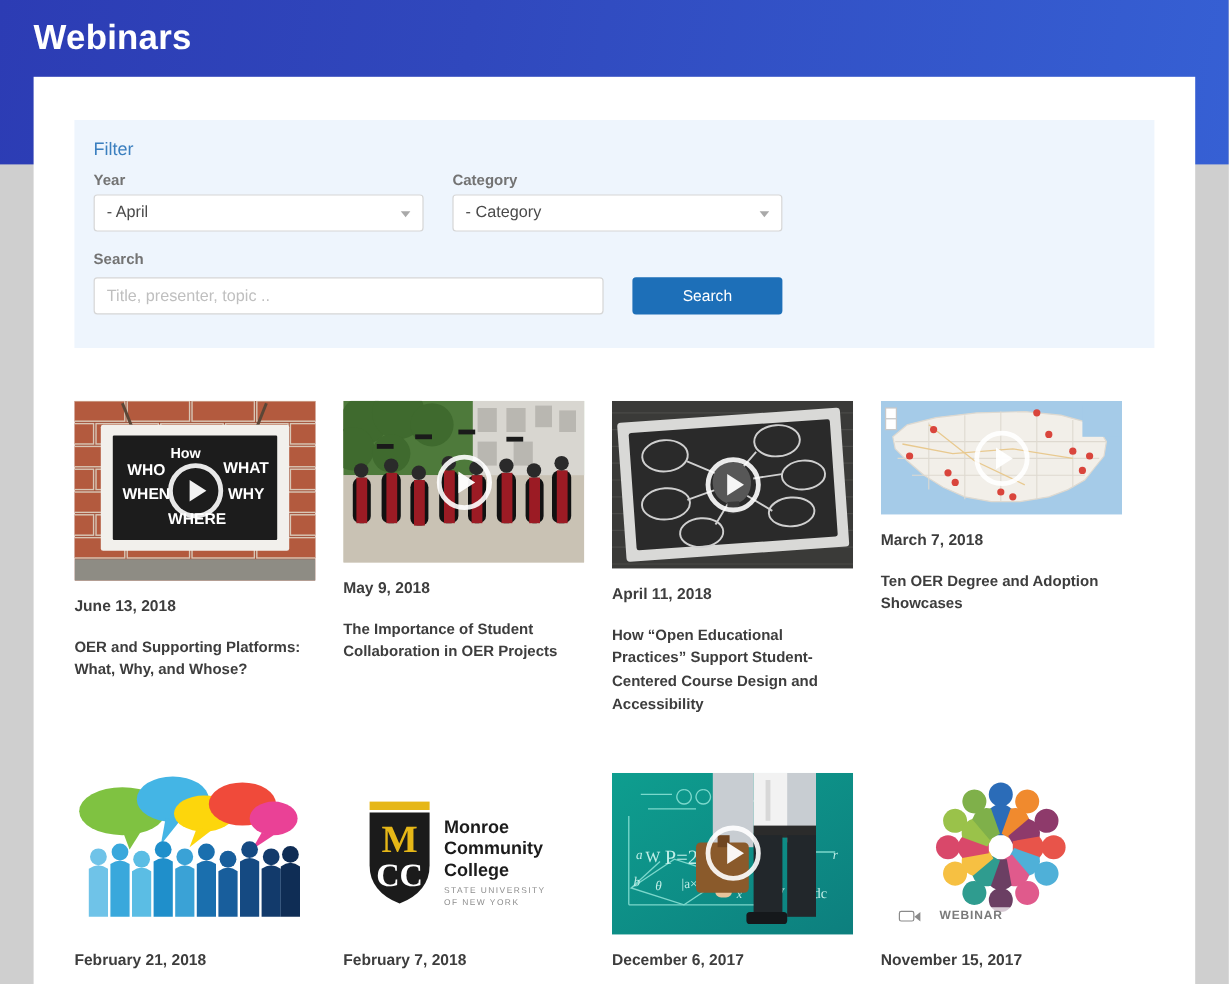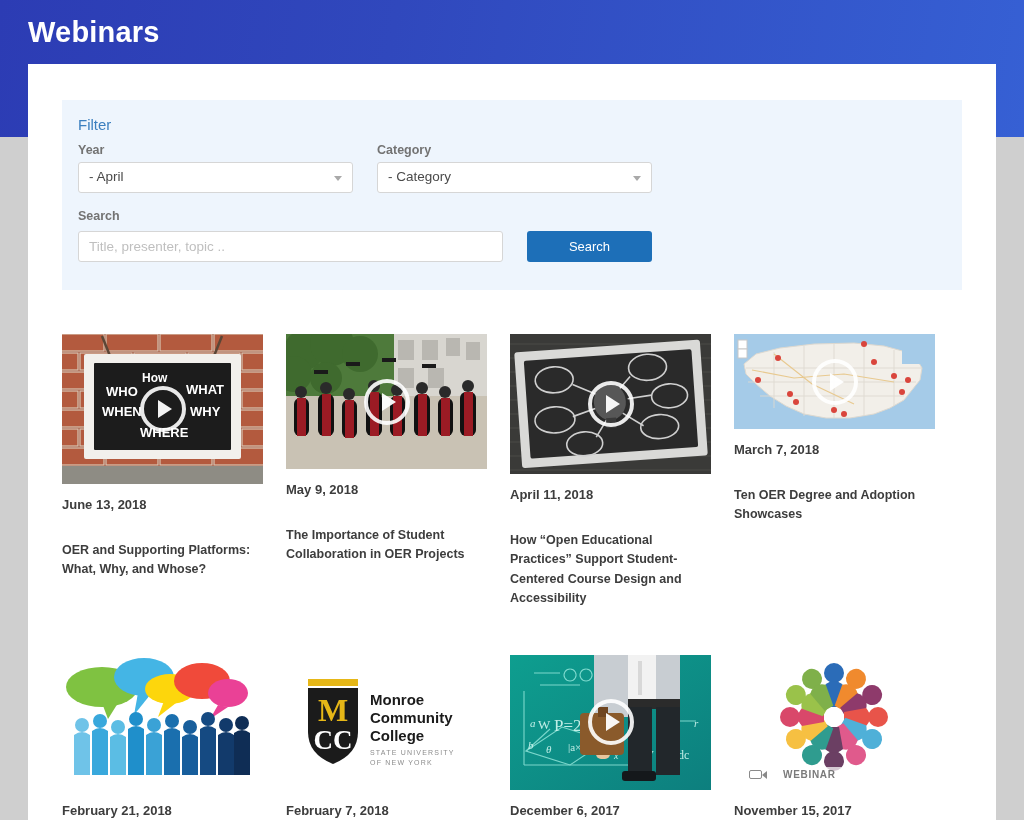--- a/index.html
+++ b/index.html
@@ -123,21 +123,21 @@
     font-size: 13px;
     font-weight: bold;
     color: #3d3d3d;
     margin-top: 13px;
   }
   .card-title {
     font-size: 12.5px;
     font-weight: bold;
     color: #3d3d3d;
     line-height: 1.55;
-    margin-top: 29px;
+    margin-top: 18px;
   }
 
   
   .play {
     position: absolute;
     left: 50%; top: 50%;
     transform: translate(-50%, -50%);
     width: 46px; height: 46px;
     border: 4px solid rgba(255,255,255,.9);
     border-radius: 50%;

